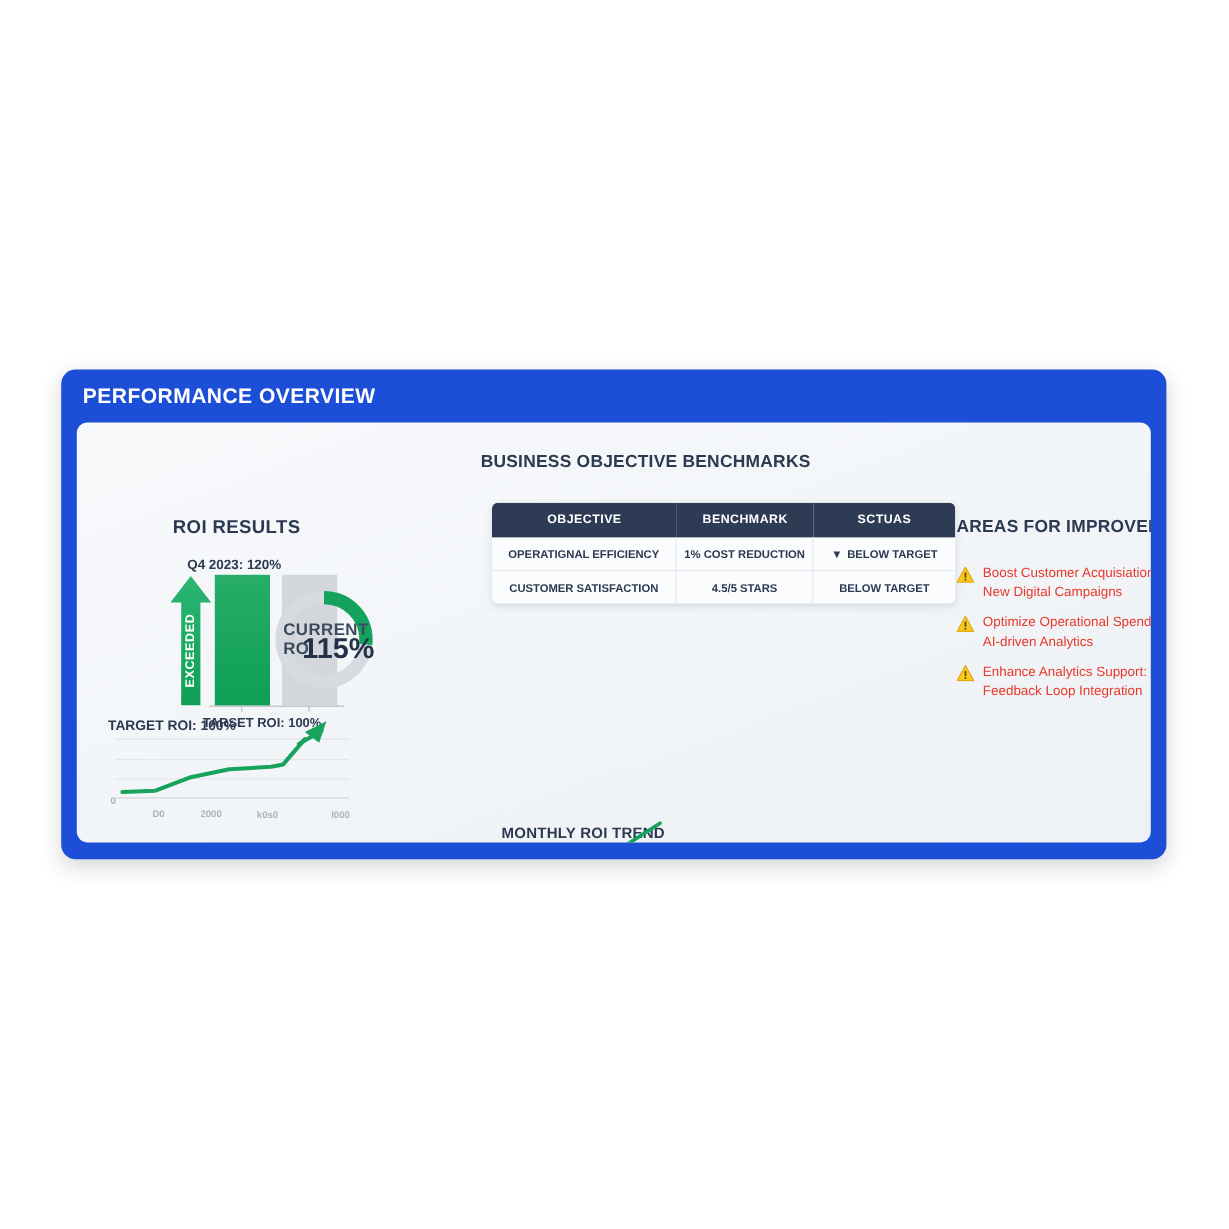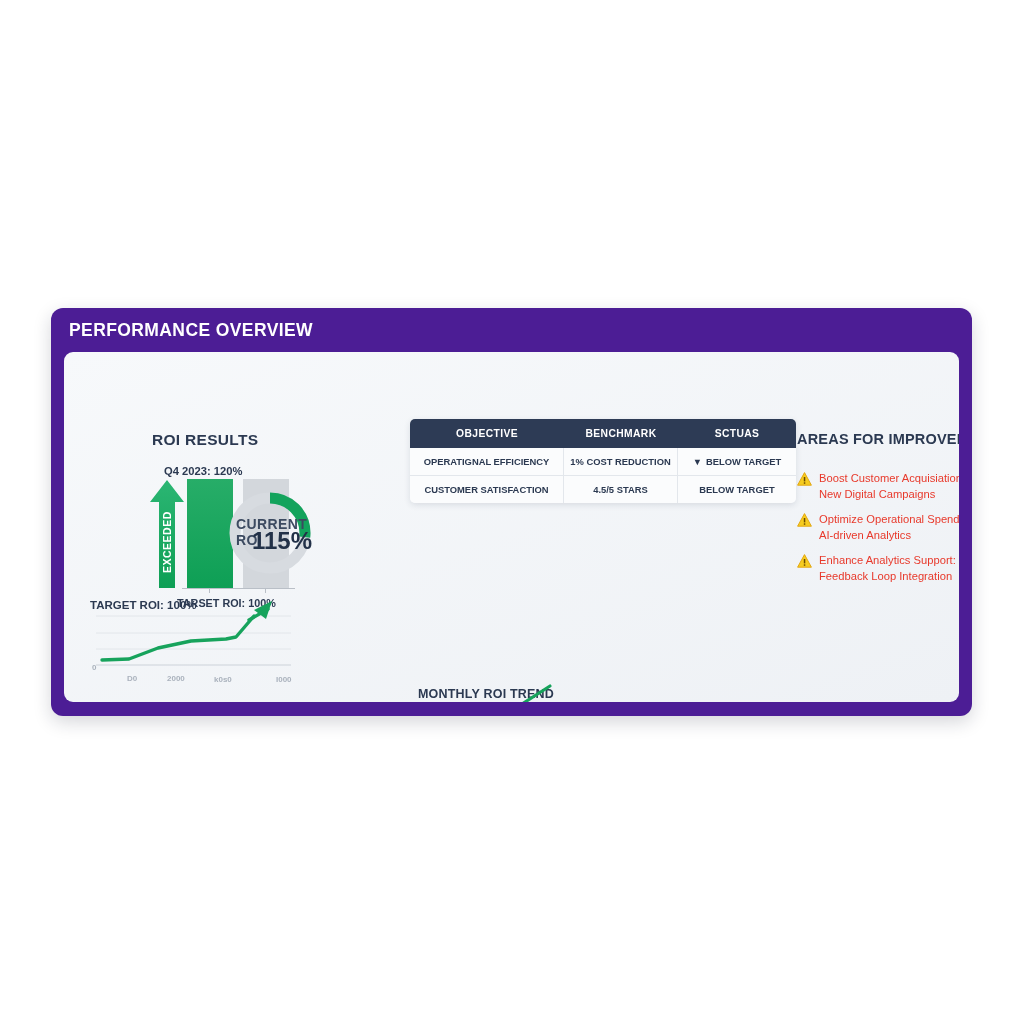--- a/index.html
+++ b/index.html
@@ -19,21 +19,21 @@
     background: #ffffff;
   }
 
   
   #dashboard {
     position: absolute;
     left: 51px;
     top: 308px;
     width: 921px;
     height: 408px;
-    background: #4c1d95;
+    background: #1d4ed8;
     border-radius: 12px;
     box-shadow: 0 6px 18px rgba(20,30,50,0.18);
     box-sizing: border-box;
   }
 
   #header-bar {
     position: absolute;
     left: 0; top: 0;
     width: 100%;
     height: 43px;
@@ -56,21 +56,21 @@
     width: 895px;
     height: 350px;
     background: linear-gradient(160deg, #f7f9fb 0%, #eef1f5 100%);
     border-radius: 9px;
     overflow: hidden;
   }
 
   
   #roi-section {
     position: absolute;
-    left: 8px; top: 0;
+    left: 0; top: 0;
     width: 288px;
     height: 288px;
   }
 
   #roi-title {
     position: absolute;
     left: 80px;
     top: 79px;
     font-size: 15.5px;
     font-weight: bold;
@@ -368,20 +368,21 @@
 
         <div class="bar" id="bar-actual"></div>
         <div class="bar" id="bar-target"></div>
         <div id="bar-axis"></div>
         <div class="tick" id="tick-1"></div>
         <div class="tick" id="tick-2"></div>
         <div id="bar-axis-label">TARSET ROI: 100%</div>
       </div>
 
       <div id="table-section">
+        <div id="table-title">BUSINESS OBJECTIVE BENCHMARKS</div>
 
         <table id="bench-table">
           <thead>
             <tr>
               <th class="col-obj">OBJECTIVE</th>
               <th class="col-bench">BENCHMARK</th>
               <th class="col-act">SCTUAS</th>
             </tr>
           </thead>
           <tbody id="bench-tbody">

